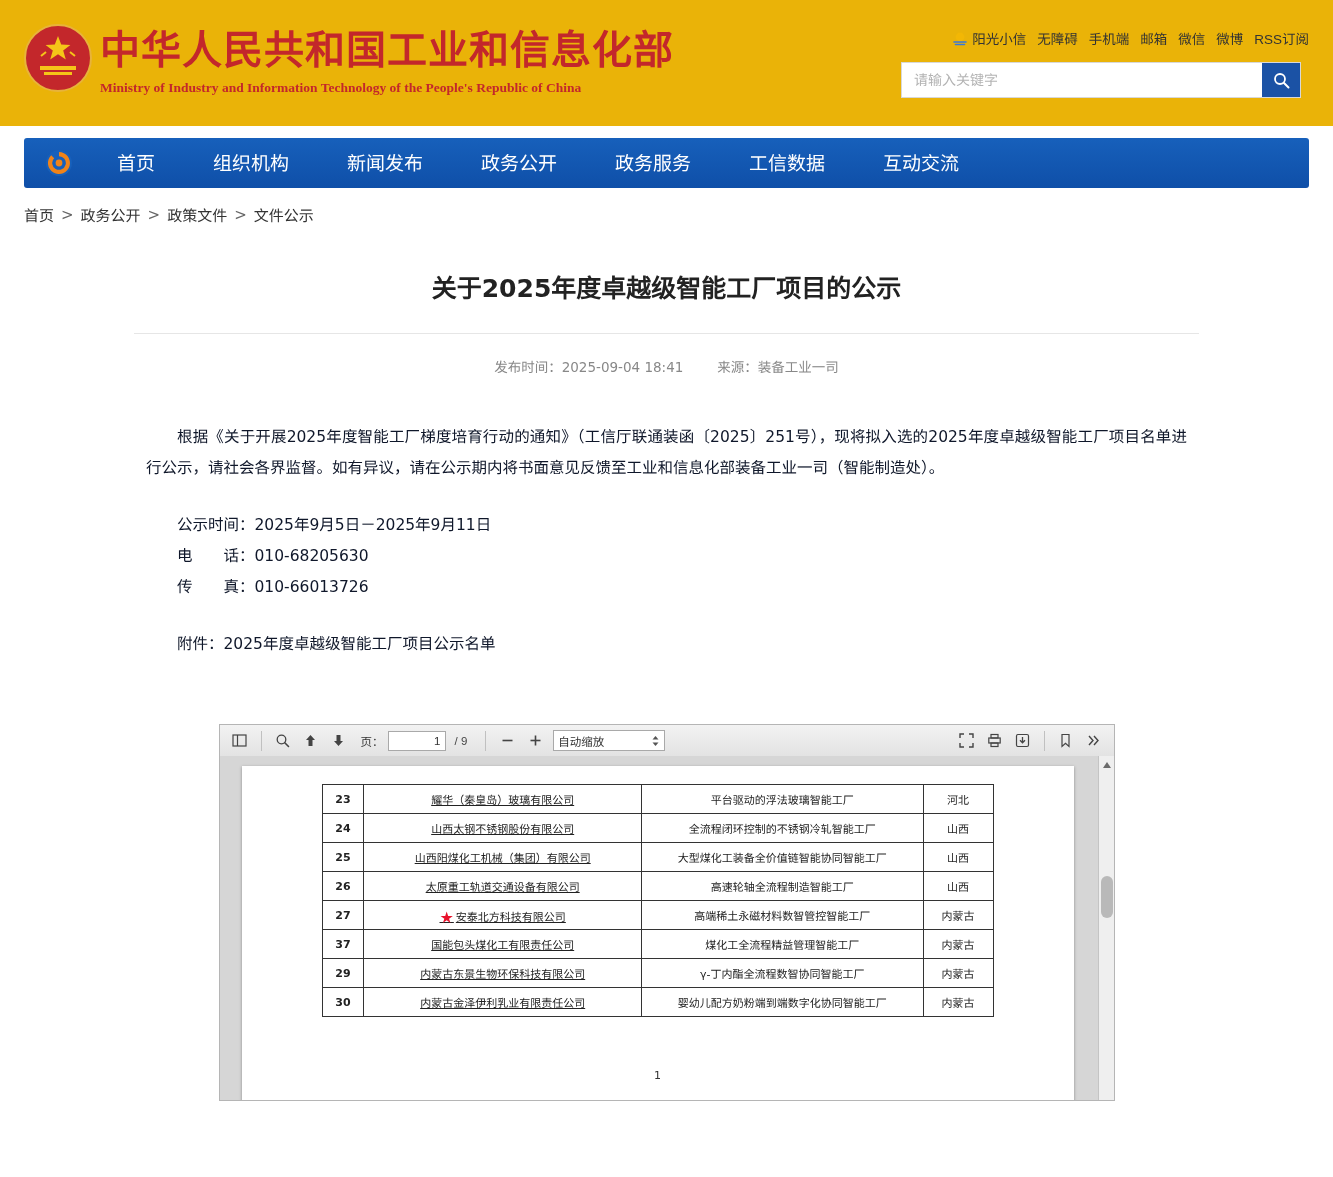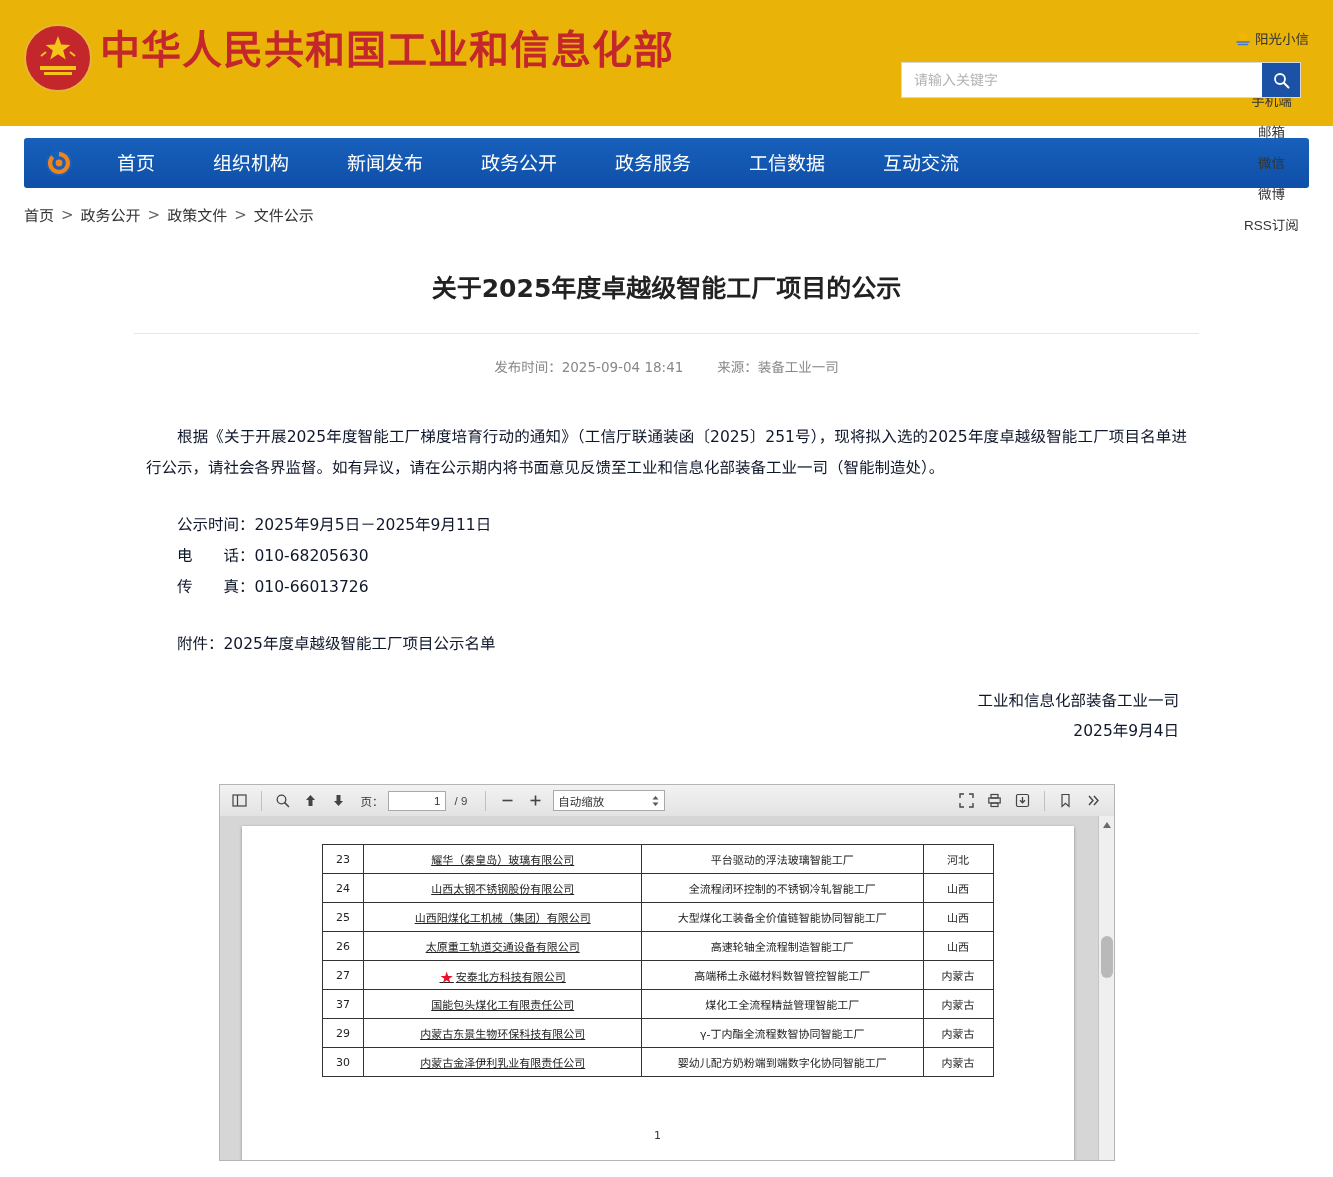--- a/index.html
+++ b/index.html
@@ -39,22 +39,22 @@
     font-family: "Liberation Serif", serif;
     font-size: 13.5px;
     font-weight: bold;
     color: #c3272b;
     line-height: 20px;
     margin-top: 2px;
     white-space: nowrap;
   }
   .toplinks {
     position: absolute; right: 24px; top: 28px;
-    display: flex; align-items: center; gap: 11px;
-    font-size: 13.5px; color: #333; flex-direction: column;
+    display: flex; gap: 11px;
+    font-size: 13.5px; color: #333;
   }
   .toplinks .tl-item { white-space: nowrap; color:#333; }
   .sun-icon { width: 18px; height: 18px; display:inline-block; vertical-align:-4px; margin-right:3px;}
 
   .searchbox {
     position: absolute; right: 32px; top: 62px;
     width: 400px; height: 36px;
     border: 1px solid #d8d8d8;
     display: flex; align-items: center;
     background: #fff;
@@ -210,21 +210,21 @@
   }
   .pdf-table td {
     border: 1px solid #333;
     height: 29px;
     font-size: 11px;
     color: #222;
     text-align: center;
     padding: 2px 4px;
     white-space: nowrap;
   }
-  .col-no { width: 42px; }
+  .col-no { width: 42px; font-weight: bold; }
   .col-name { width: 278px; text-decoration: underline; }
   .col-proj { width: 282px; }
   .col-prov { width: 70px; }
   .cell-star { position: relative; }
   .star-mark {
     color: #e8122b;
     font-size: 16px;
     position: relative;
     top: 2px;
     margin-right: 2px;
@@ -266,20 +266,21 @@
       <circle cx="36" cy="36" r="33" fill="none" stroke="#e8b33a" stroke-width="2"></circle>
       <path d="M36 14 l3.2 8.6 9.2.3 -7.2 5.7 2.6 8.8 -7.8-5.2 -7.8 5.2 2.6-8.8 -7.2-5.7 9.2-.3z" fill="#f5c518"></path>
       <rect x="18" y="44" width="36" height="4" fill="#f5c518"></rect>
       <rect x="22" y="50" width="28" height="3" fill="#f5c518"></rect>
       <path d="M24 30 l-5 4 M48 30 l5 4" stroke="#f5c518" stroke-width="2"></path>
     </svg>
   </div>
 
   <div class="ministry-title">
     <div class="ministry-cn">中华人民共和国工业和信息化部</div>
+    <div class="ministry-en">Ministry of Industry and Information Technology of the People's Republic of China</div>
   </div>
 
   <div class="toplinks">
     <span class="tl-item">
       <span class="sun-icon">
         <svg width="18" height="18" viewBox="0 0 18 18">
           <circle cx="9" cy="7" r="4.4" fill="#f2b705"></circle>
           <path d="M3 12 h12 M4.5 14.5 h9" stroke="#3b78d8" stroke-width="1.6" stroke-linecap="round"></path>
         </svg>
       </span><span>阳光小信</span>
@@ -339,24 +340,20 @@
 
   <div class="article-body">
     <div class="para-indent">根据《关于开展2025年度智能工厂梯度培育行动的通知》（工信厅联通装函〔2025〕251号），现将拟入选的2025年度卓越级智能工厂项目名单进行公示，请社会各界监督。如有异议，请在公示期内将书面意见反馈至工业和信息化部装备工业一司（智能制造处）。</div>
     <div class="block-gap"></div>
     <div class="para-indent">公示时间：2025年9月5日－2025年9月11日</div>
     <div class="para-indent">电　　话：010-68205630</div>
     <div class="para-indent">传　　真：010-66013726</div>
     <div class="block-gap"></div>
     <div class="para-indent">附件：2025年度卓越级智能工厂项目公示名单</div>
     <div class="block-gap"></div>
-    <div class="right-block">
-      <div>工业和信息化部装备工业一司</div>
-      <div>2025年9月4日</div>
-    </div>
   </div>
 </div>
 
 <div class="pdf-wrap">
 
   <div class="pdf-toolbar">
     <div class="tb-btn">
       <svg width="15" height="15" viewBox="0 0 15 15">
         <rect x="1" y="2" width="13" height="11" fill="none" stroke="#444" stroke-width="1.2"></rect>
         <line x1="5.5" y1="2" x2="5.5" y2="13" stroke="#444" stroke-width="1.2"></line>

